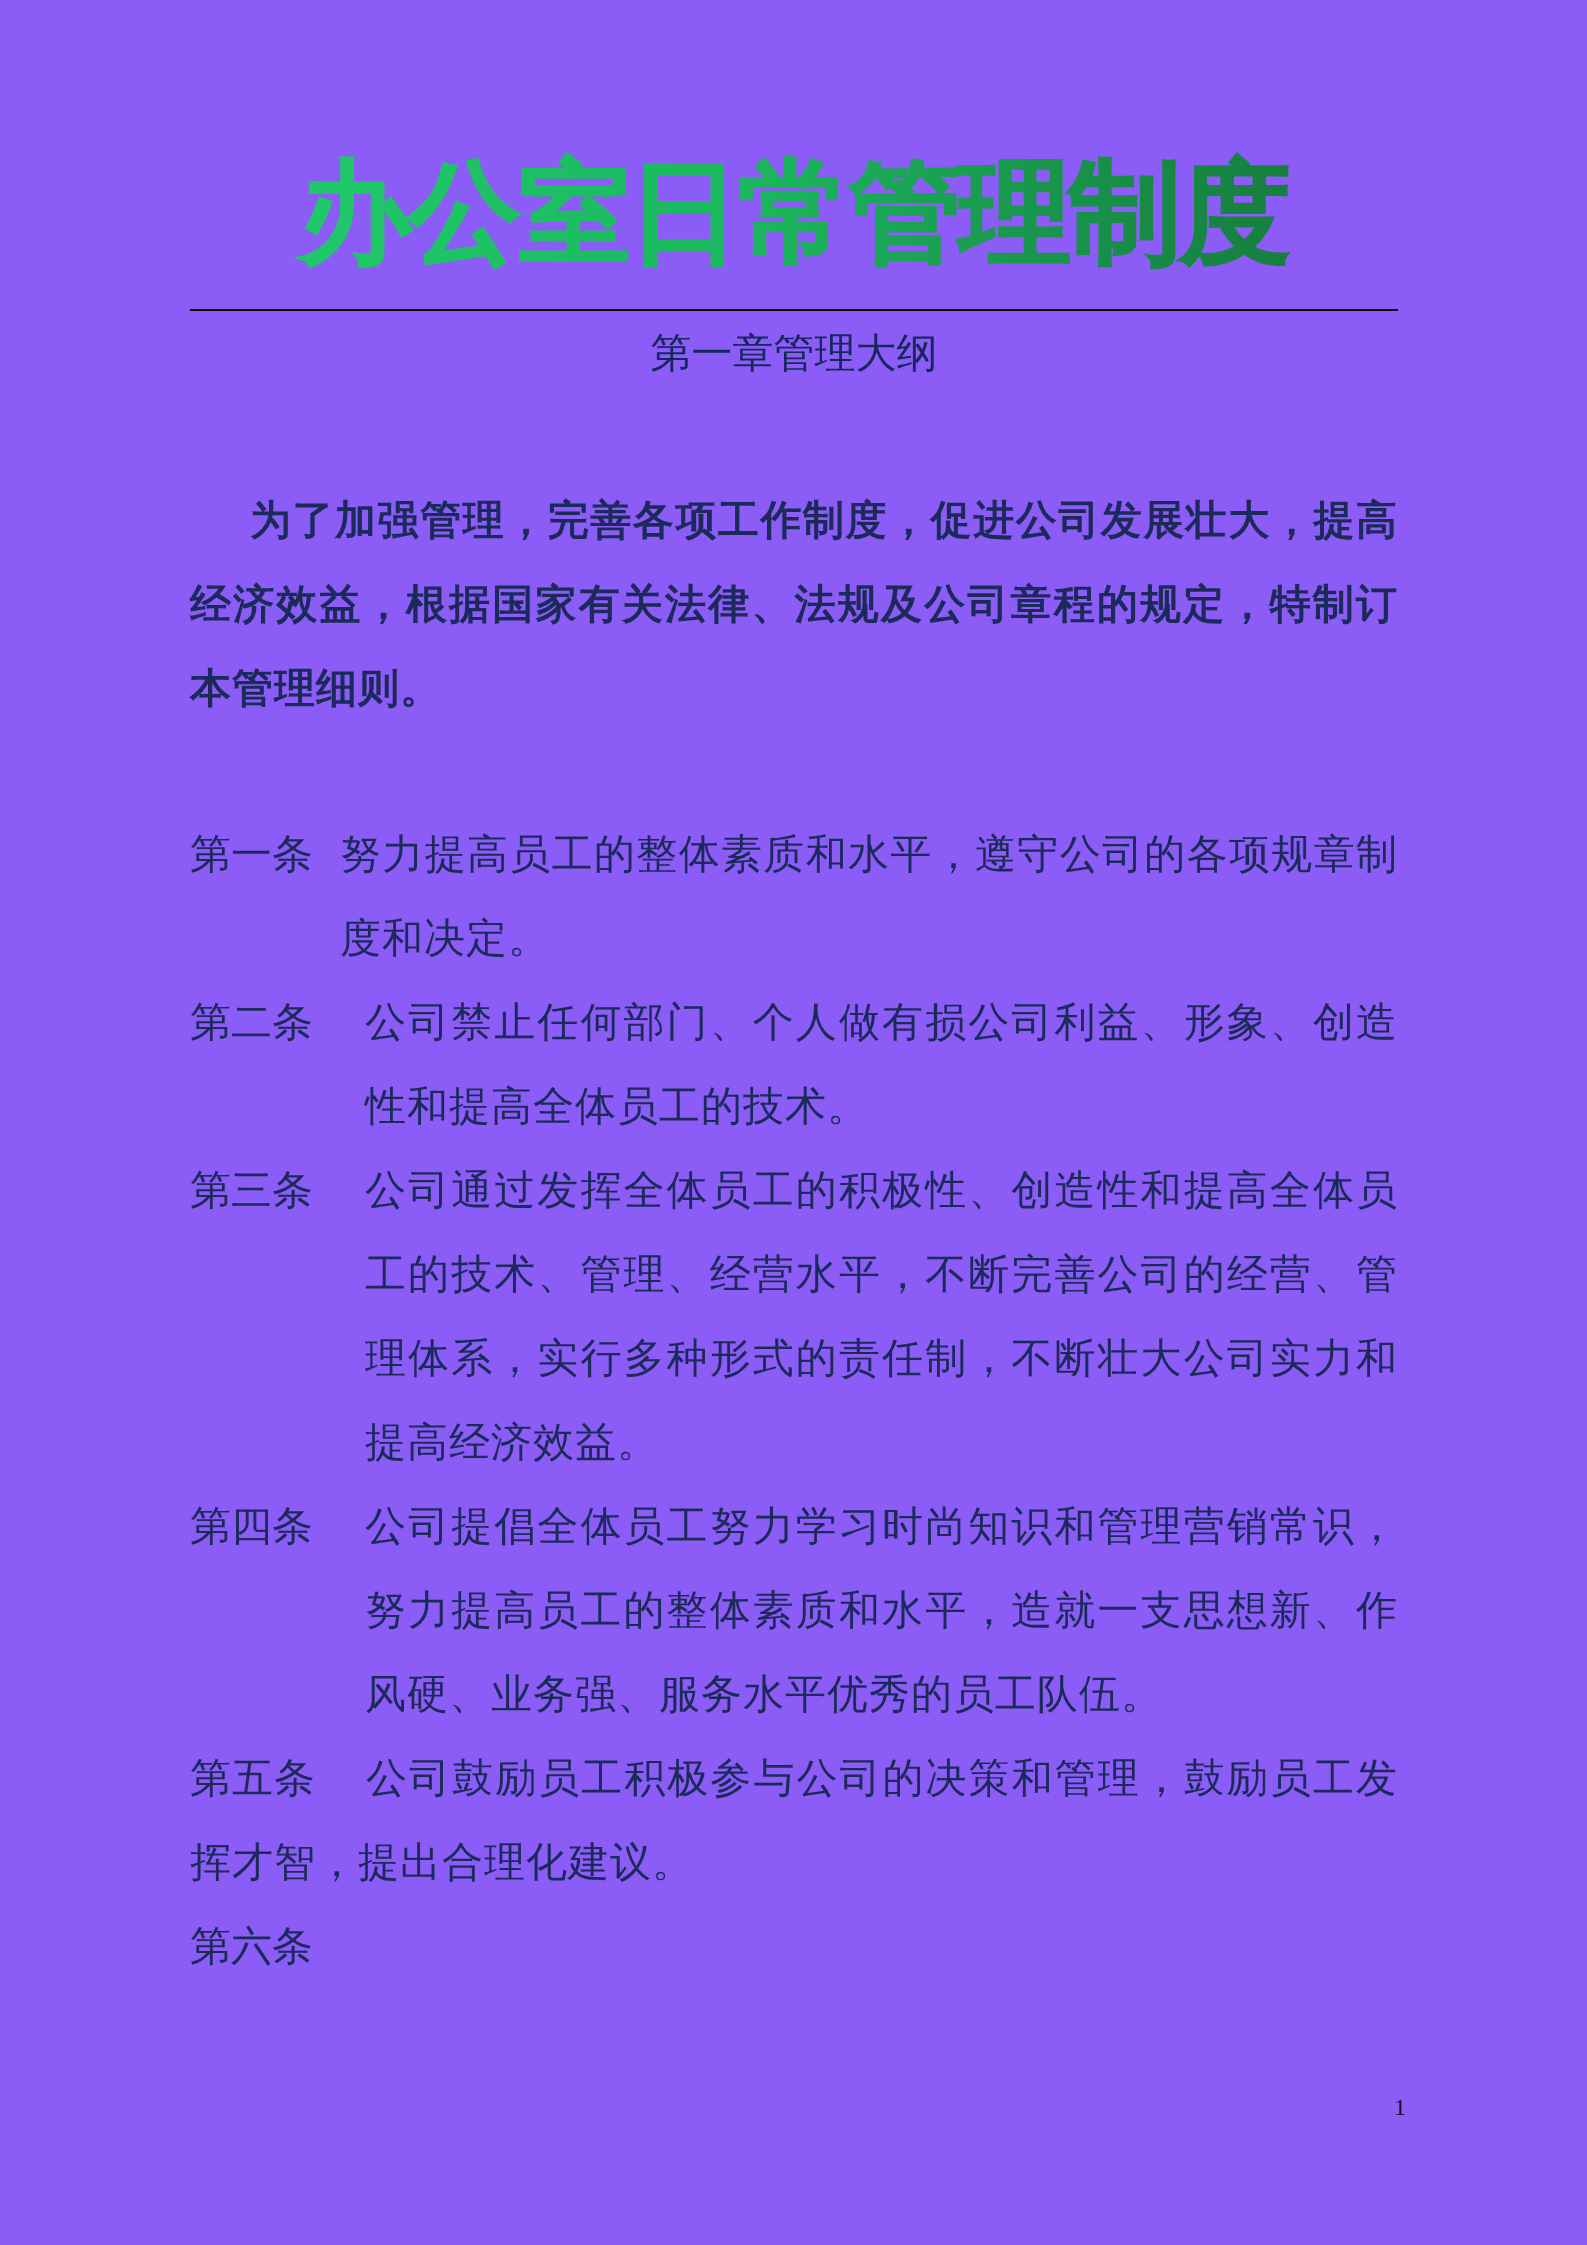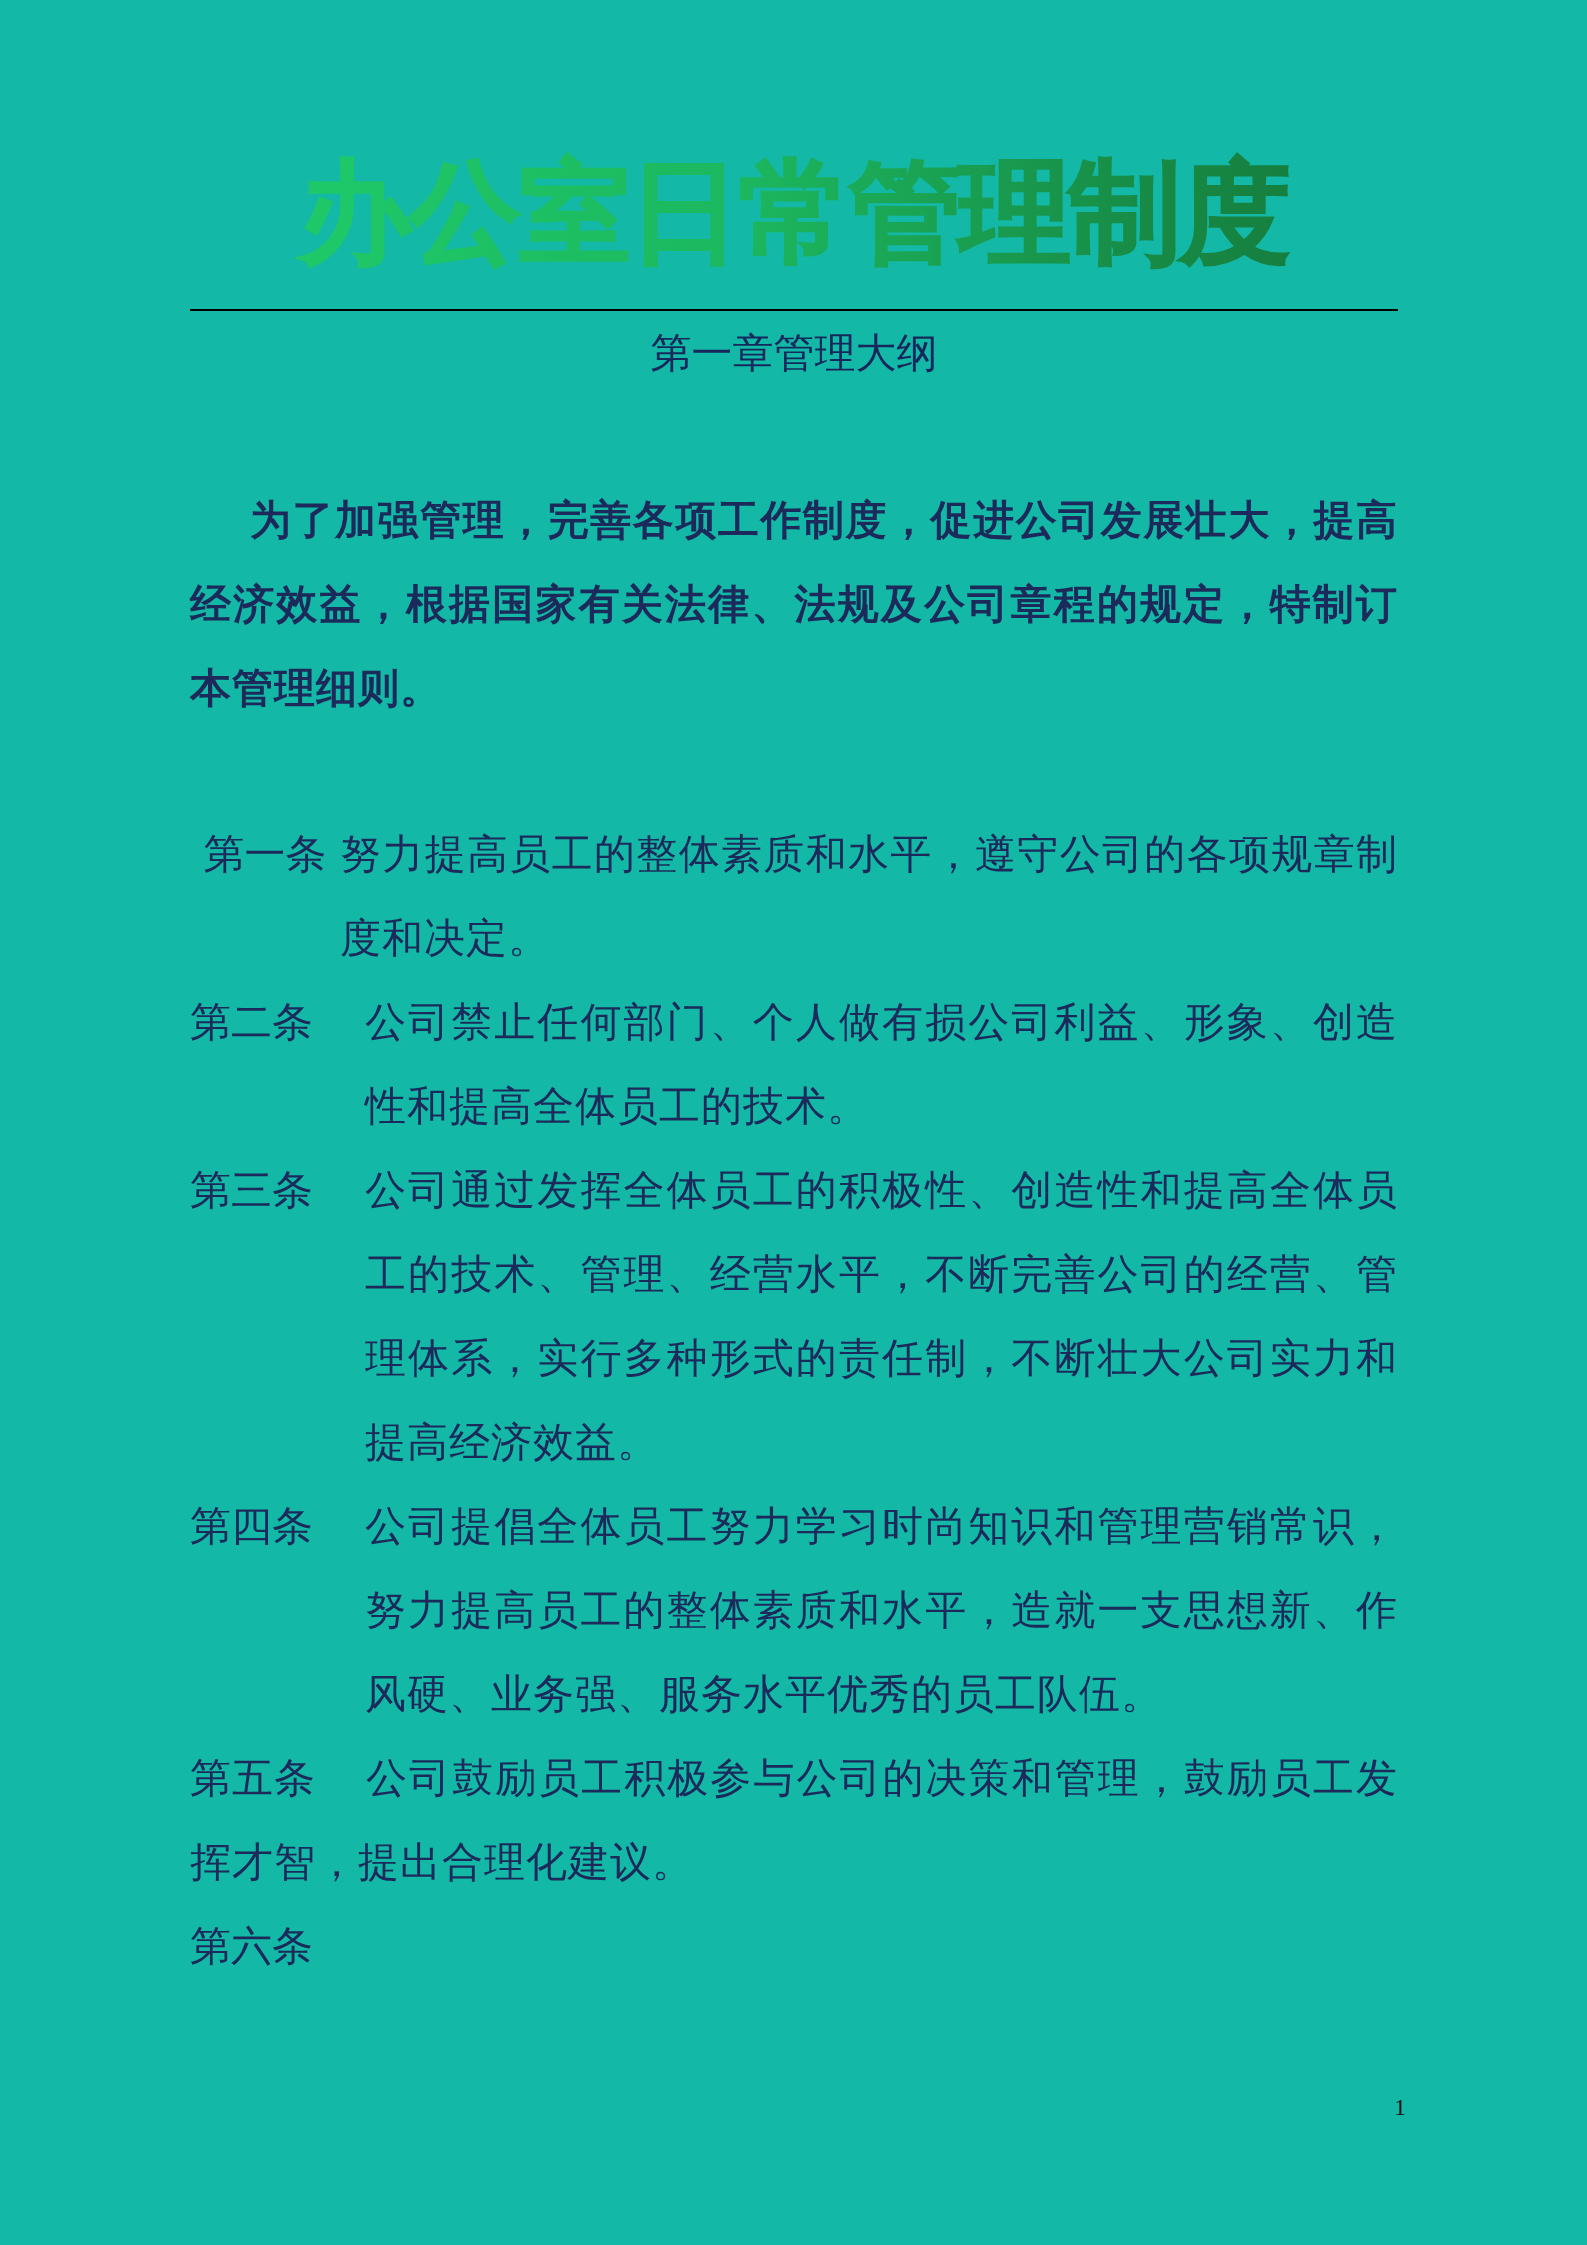--- a/index.html
+++ b/index.html
@@ -11,21 +11,21 @@
       width: 1587px;
       height: 2245px;
       position: relative;
       overflow: hidden;
     }
     .page {
       position: absolute;
       left: 0; top: 0;
       width: 1587px;
       height: 2245px;
-      background: #14b8a6;
+      background: #8b5cf6;
     }
     .title {
       position: absolute;
       left: 190px;
       width: 1208px;
       top: 142px;
       text-align: center;
       font-family: "DejaVu Sans", "Liberation Sans", sans-serif;
       font-weight: 900;
       font-size: 112px;
@@ -81,21 +81,21 @@
     }
     .article {
       position: relative;
       display: flex;
     }
     .article .label {
       flex: 0 0 auto;
       width: 175px;
       white-space: nowrap;
     }
-    .article.a1 .label { width: 150px; text-align: center; }
+    .article.a1 .label { width: 150px; }
     .article .content {
       flex: 1 1 auto;
       text-align: justify;
       letter-spacing: 1px;
     }
     .article.flow {
       display: block;
       text-align: justify;
       letter-spacing: 1px;
     }

